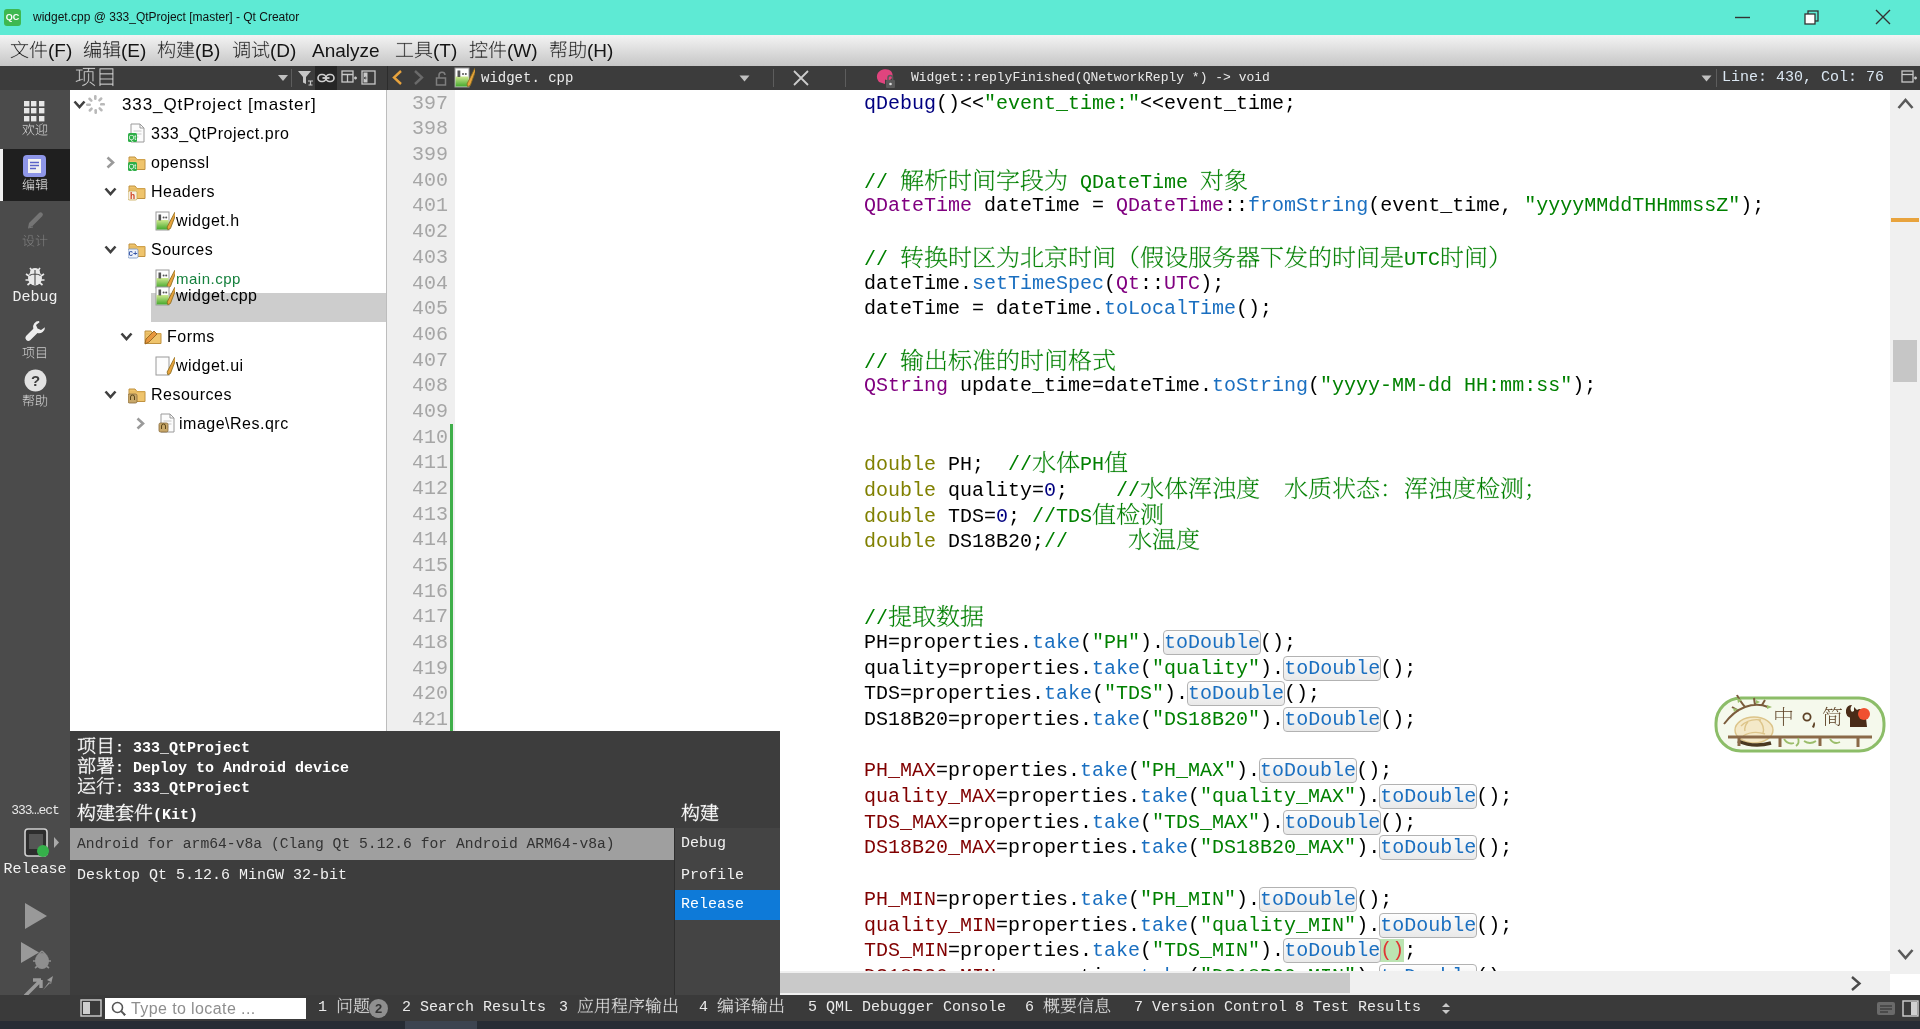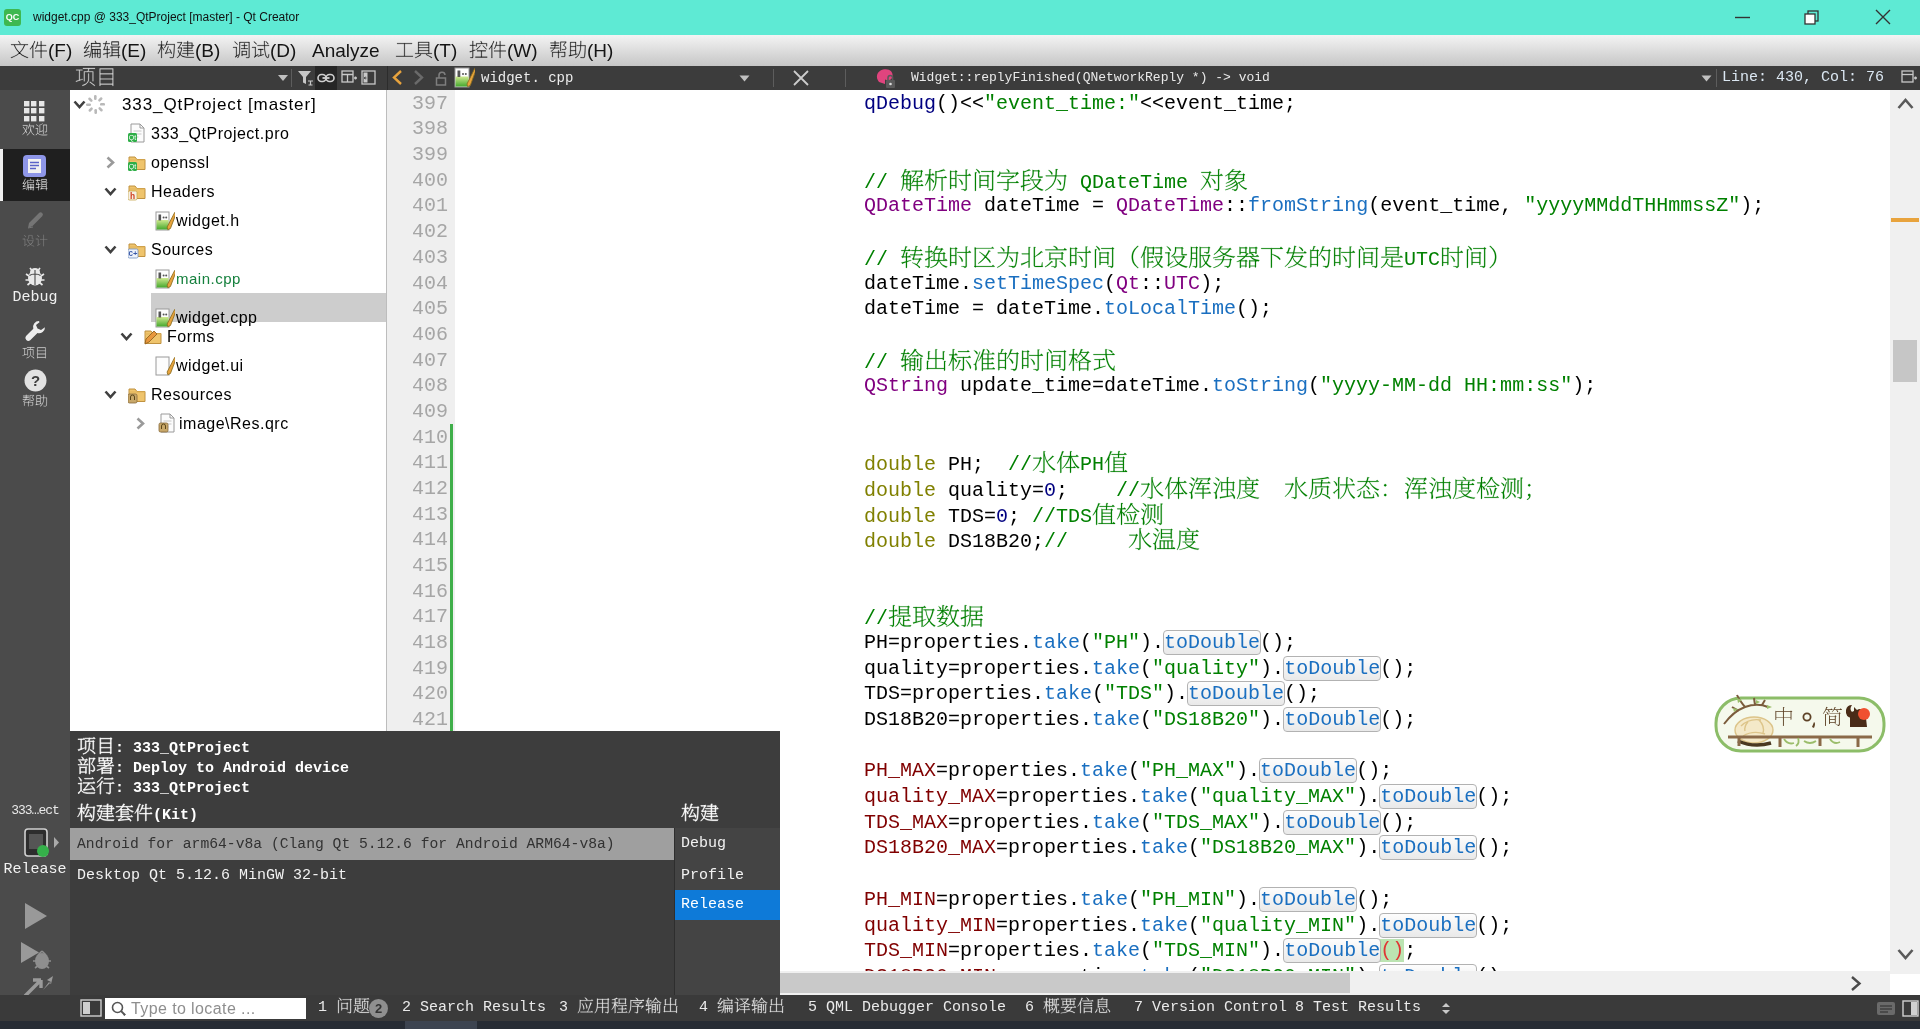--- a/index.html
+++ b/index.html
@@ -423,21 +423,21 @@
             <stop offset="1" stop-color="#45a82e"></stop>
           </linearGradient>
           <rect x="1.5" y="9" width="12" height="9.5" fill="url(#tg85)"></rect>
           <rect x="3.5" y="3.5" width="2.6" height="6" fill="#555"></rect>
           <circle cx="8.6" cy="6.6" r="1" fill="#555"></circle>
           <circle cx="11.2" cy="6.6" r="1" fill="#555"></circle>
           <path d="M18.5 1 L13 16.5 L14 19 L16.5 17.5 L19.8 3 Z" fill="#e8a33d" stroke="#8a6d1d" stroke-width="0.8" transform="rotate(8 16 10)"></path>
         </svg>
         <div class="abs" style="left:106px;top:0;height:29px;line-height:29px;font-size:15px;letter-spacing:0.5px;color:#15803d">main.cpp</div>
       </div>
-      <div class="abs" style="left:0;top:213px;width:316px;height:29px">
+      <div class="abs" style="left:0;top:191px;width:316px;height:29px">
         <svg class="abs" style="left:85px;top:5px" width="20" height="20">
           <rect x="1" y="1" width="13" height="18" fill="#fdfdfd" stroke="#9a9a9a" stroke-width="1"></rect>
           <linearGradient id="tg85" x1="0" y1="0" x2="0" y2="1">
             <stop offset="0" stop-color="#cfe98e"></stop>
             <stop offset="1" stop-color="#45a82e"></stop>
           </linearGradient>
           <rect x="1.5" y="9" width="12" height="9.5" fill="url(#tg85)"></rect>
           <rect x="3.5" y="3.5" width="2.6" height="6" fill="#555"></rect>
           <circle cx="8.6" cy="6.6" r="1" fill="#555"></circle>
           <circle cx="11.2" cy="6.6" r="1" fill="#555"></circle>

